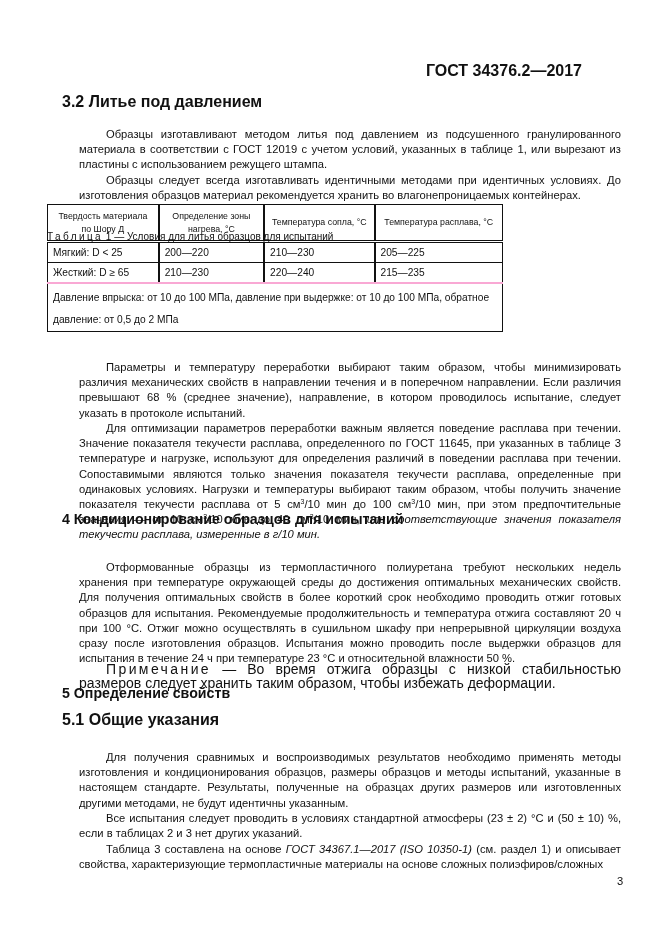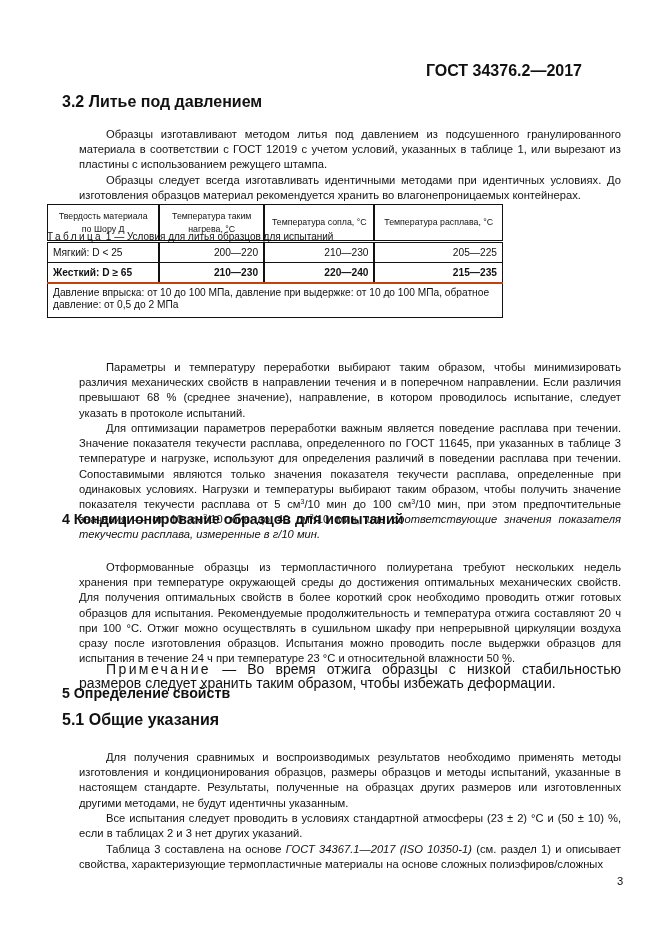--- a/index.html
+++ b/index.html
@@ -26,23 +26,23 @@
     table.t1 {
       position: absolute; left: 0; top: 204px; width: 456px;
       border-collapse: collapse; font-size: 10.2px;
     }
     table.t1 td, table.t1 th {
       border: 1px solid #111; padding: 0 5px; font-weight: normal;
     }
     table.t1 th { height: 35px; text-align: center; line-height: 13px; font-size: 8.8px; vertical-align: middle; }
     table.t1 thead tr th { border-bottom: 3px double #111; }
     table.t1 tbody td { height: 19px; }
-    table.t1 tbody td.num { text-align: right; }
-    table.t1 tbody tr.hard td { border-bottom: 2px solid #c2410c; font-weight: bold; }
-    table.t1 td.footer { height: 30px; line-height: 12px; vertical-align: top; padding-top: 3px; }
+    table.t1 tbody td.num { text-align: left; }
+    table.t1 tbody tr.hard td { border-bottom: 2px solid #f9a8d4; }
+    table.t1 td.footer { height: 30px; line-height: 22px; vertical-align: top; padding-top: 3px; }
     table.t1 .thick-r { border-right: 2px solid #111; }
     sup { font-size: 7px; line-height: 0; vertical-align: 4px; }
     .page-num { position: absolute; left: 570px; top: 833px; }
     i { font-style: italic; }
   </style>
 </head>
 <body>
 
 <div class="doc-code">ГОСТ 34376.2—2017</div>
 
@@ -57,21 +57,21 @@
   <table class="t1">
     <colgroup>
       <col style="width:134px">
         <col style="width:121px">
         <col style="width:129px">
         <col style="width:154px">
     </colgroup>
     <thead>
       <tr>
         <th class="thick-r">Твердость материала по Шору Д</th>
-        <th class="thick-r">Температура таким нагрева, °С</th>
+        <th class="thick-r">Определение зоны нагрева, °С</th>
         <th class="thick-r">Температура сопла, °С</th>
         <th>Температура расплава, °С</th>
       </tr>
     </thead>
     <tbody>
       <tr>
         <td class="thick-r">Мягкий: D &lt; 25</td>
         <td class="num thick-r">200—220</td>
         <td class="num thick-r">210—230</td>
         <td class="num">205—225</td>

